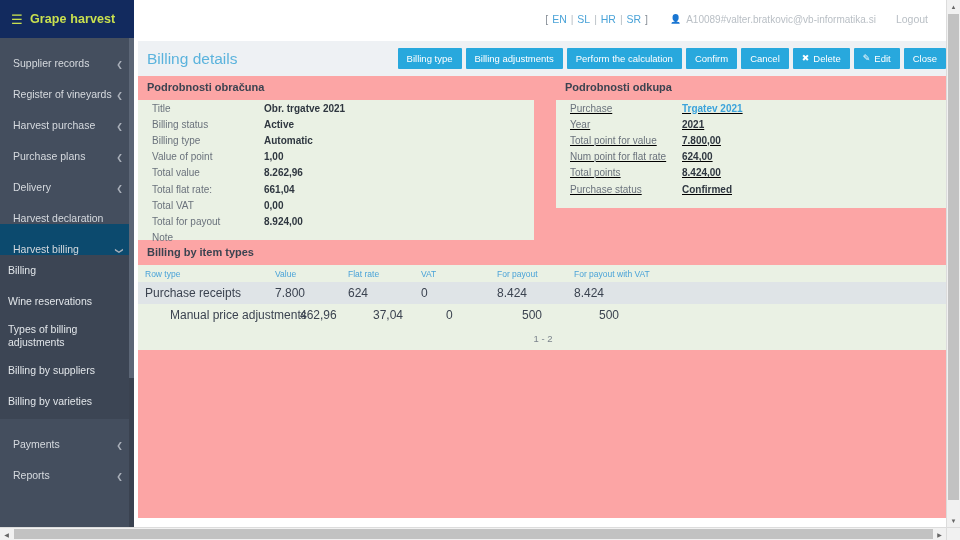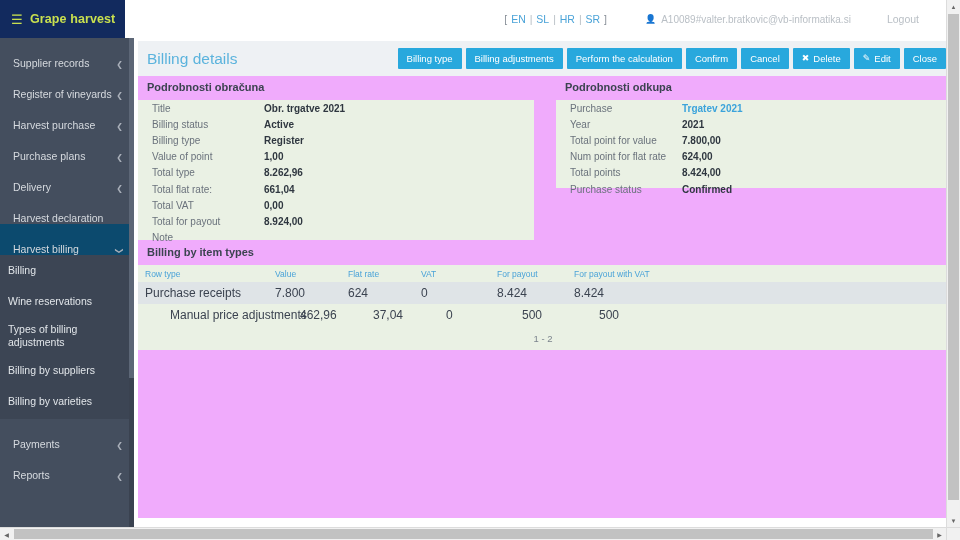--- a/index.html
+++ b/index.html
@@ -96,29 +96,29 @@
     position: absolute;
     left: 0; top: 0;
     width: 5px;
     height: 340px;
     background: #5c6676;
   }
 
   
   #topbar {
     position: absolute;
-    left: 125px; top: 0;
+    left: 134px; top: 0;
     width: 812px;
     height: 38px;
     background: #ffffff;
     display: flex;
     align-items: center;
     justify-content: flex-end;
     padding-right: 18px;
-    gap: 16px;
+    gap: 0;
   }
   #lang {
     font-size: 10.5px;
     color: #8a9199;
     white-space: nowrap;
   }
   #lang a {
     color: #4aa3d8;
     text-decoration: none;
     padding: 0 1px;
@@ -182,21 +182,21 @@
     border-radius: 1px;
   }
   .tbtn .bicon { font-size: 9px; line-height: 1; }
 
   
   #content {
     position: absolute;
     left: 138px; top: 76px;
     width: 810px;
     height: 442px;
-    background: #f0abfc;
+    background: #fca5a5;
     overflow: hidden;
   }
 
   .panel-title {
     font-size: 11px;
     font-weight: 700;
     color: #3b4350;
     padding: 5px 0 7px 9px;
   }
 
@@ -204,21 +204,21 @@
 
   .panel {
     position: absolute;
     top: 0;
   }
   .panel-left  { left: 0;   width: 396px; }
   .panel-right { left: 418px; width: 392px; }
 
   .kv-box { background: #eaf1e4; }
   .kv-box.left  { height: 140px; }
-  .kv-box.right { height: 88px; }
+  .kv-box.right { height: 108px; text-decoration: underline; }
 
   .kv-row {
     display: flex;
     align-items: center;
     height: 16.2px;
     padding-left: 14px;
     font-size: 10px;
   }
   .kv-key {
     width: 112px;
@@ -468,28 +468,28 @@
           <div class="kv-row">
             <span class="kv-key">Title</span>
             <span class="kv-val">Obr. trgatve 2021</span>
           </div>
           <div class="kv-row">
             <span class="kv-key">Billing status</span>
             <span class="kv-val">Active</span>
           </div>
           <div class="kv-row">
             <span class="kv-key">Billing type</span>
-            <span class="kv-val">Register</span>
+            <span class="kv-val">Automatic</span>
           </div>
           <div class="kv-row">
             <span class="kv-key">Value of point</span>
             <span class="kv-val">1,00</span>
           </div>
           <div class="kv-row">
-            <span class="kv-key">Total type</span>
+            <span class="kv-key">Total value</span>
             <span class="kv-val">8.262,96</span>
           </div>
           <div class="kv-row">
             <span class="kv-key">Total flat rate:</span>
             <span class="kv-val">661,04</span>
           </div>
           <div class="kv-row">
             <span class="kv-key">Total VAT</span>
             <span class="kv-val">0,00</span>
           </div>

